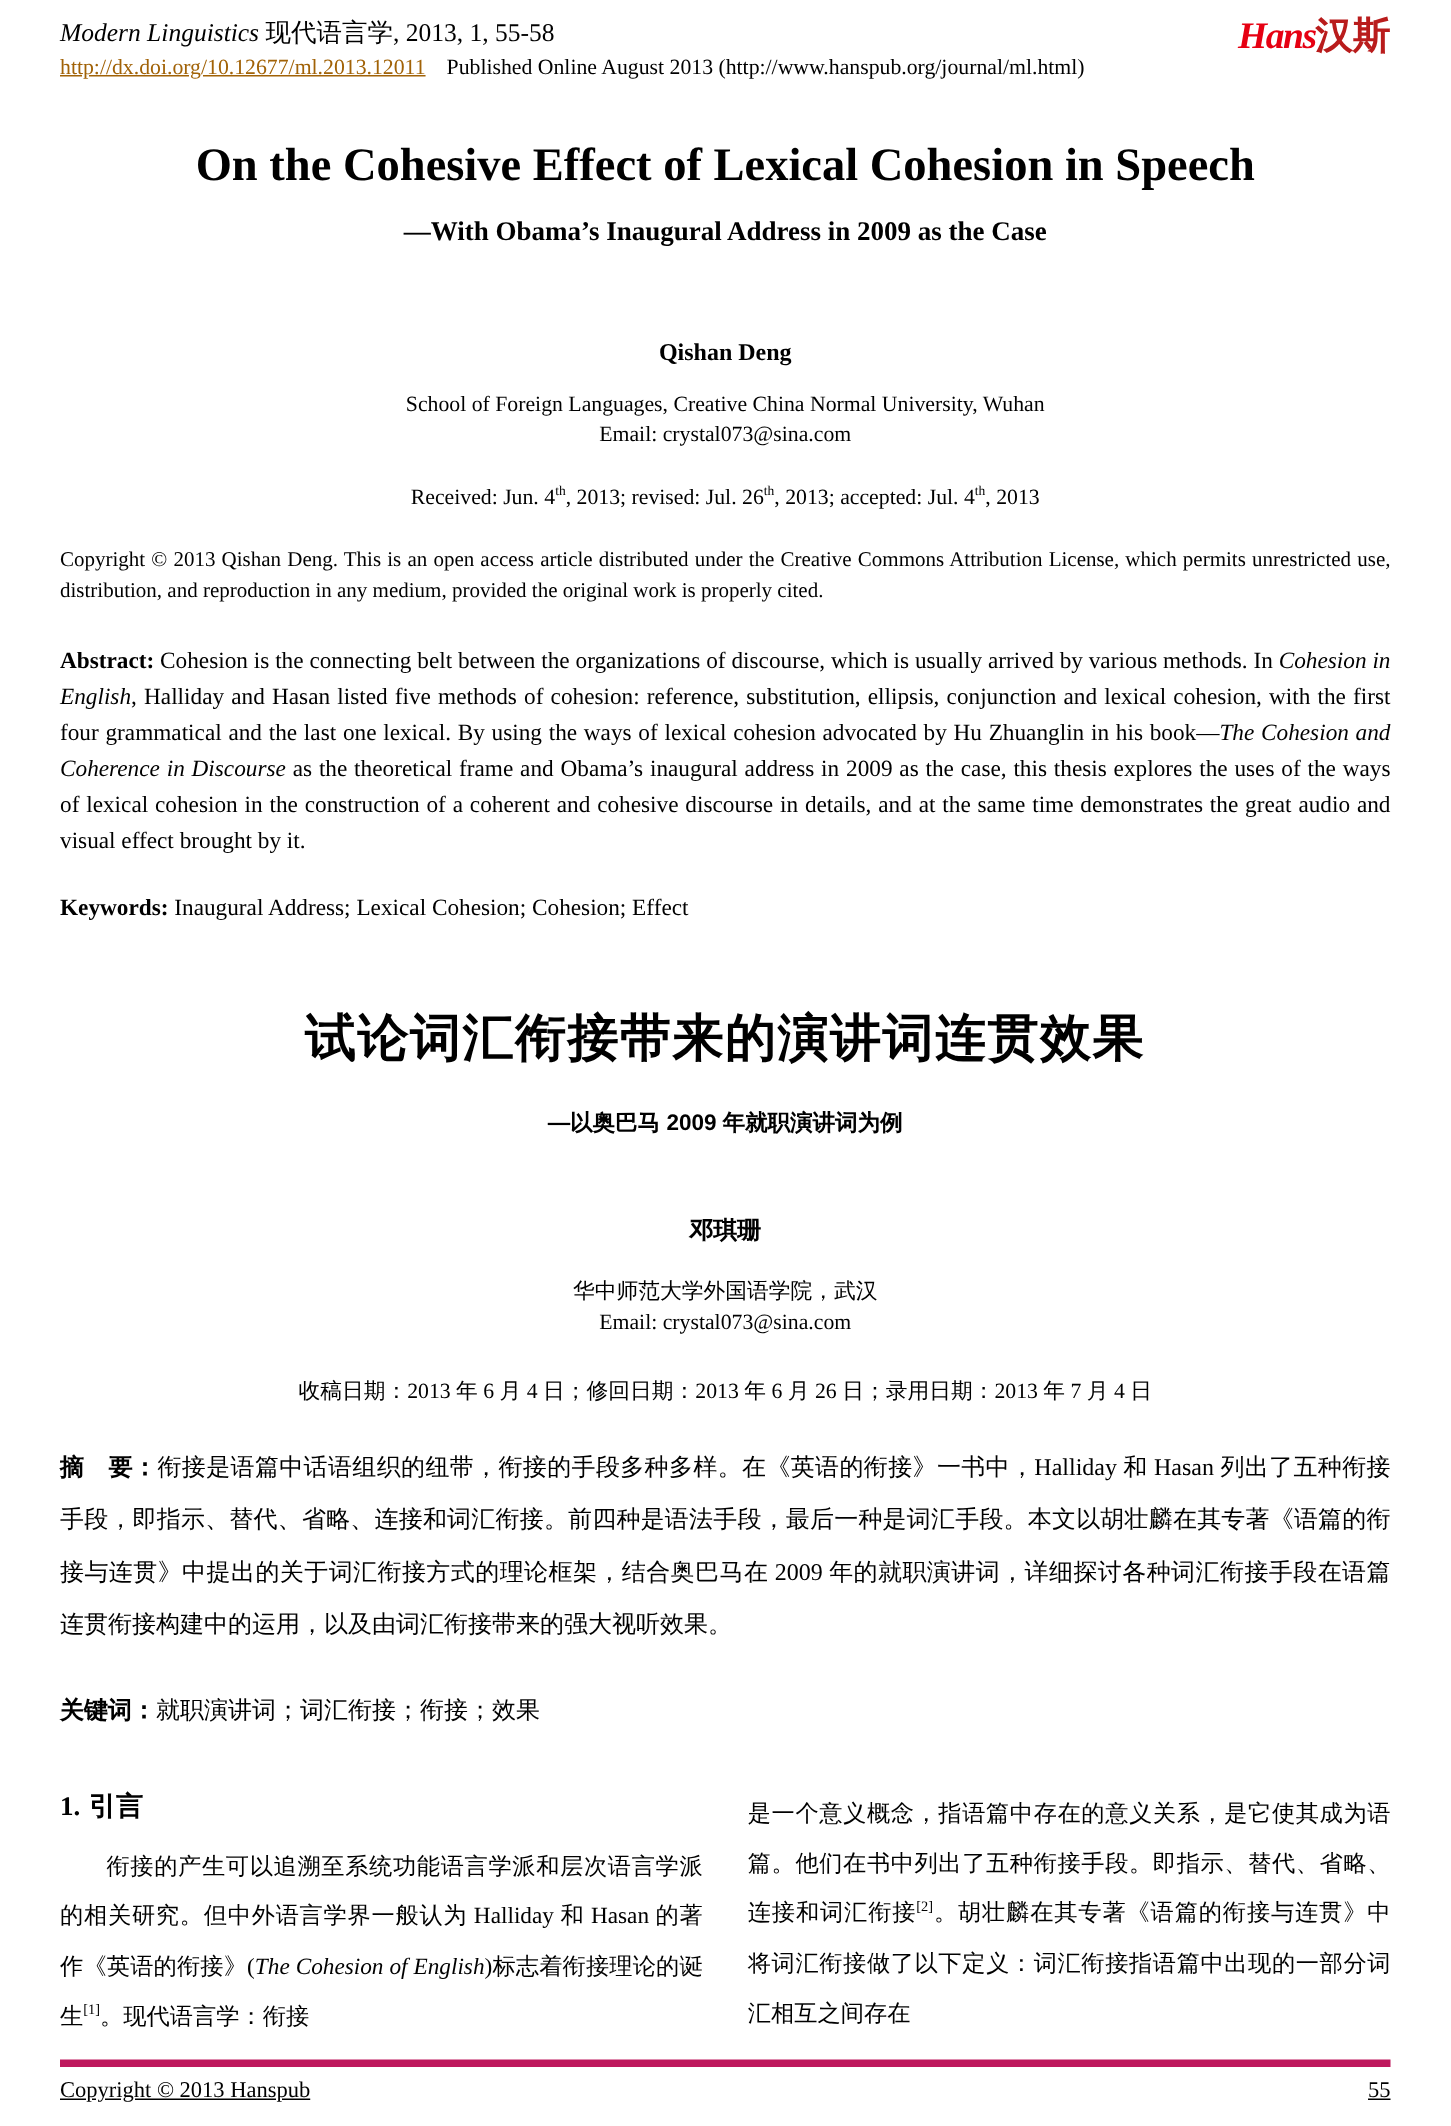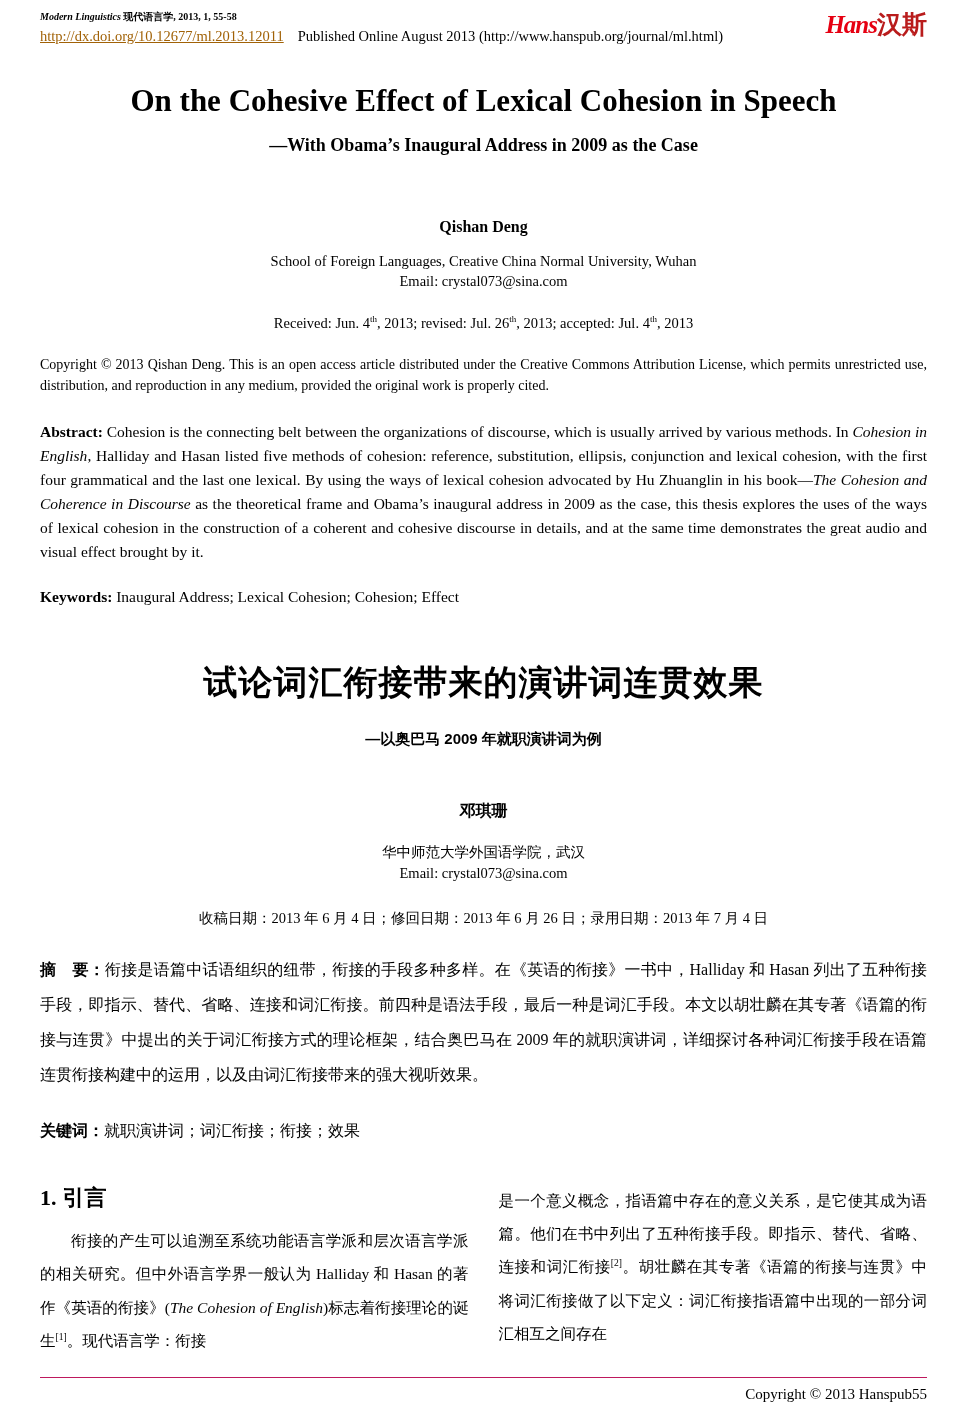--- a/index.html
+++ b/index.html
@@ -14,21 +14,21 @@
     font-family: "Liberation Serif", serif;
     padding: 10px 40px 0 40px;
     overflow: hidden;
   }
   .bold { font-weight: bold; }
   .italic { font-style: italic; }
   .sup { vertical-align: super; font-size: 62%; line-height: 0; }
 
   
   .header-row { display: flex; justify-content: space-between; align-items: flex-start; }
-  .journal-line1 { font-size: 10px; font-weight: bold; }
+  .journal-line1 { font-size: 17px; font-weight: normal; }
   .journal-line1 .jt { font-style: italic; }
   .journal-line2 { font-size: 14.5px; margin-top: 4px; }
   .doi-link { color: #a16207; text-decoration: underline; cursor: pointer; }
   .pub-info { margin-left: 14px; }
   .logo { font-size: 25px; font-weight: bold; white-space: nowrap; line-height: 1; margin-top: 2px; }
   .logo-red { color: #e60012; font-style: italic; letter-spacing: -1px; }
   .logo-cn { color: #b91c1c; font-family: "Liberation Sans", sans-serif; }
 
   
   .title-en { font-size: 31px; font-weight: bold; text-align: center; margin-top: 38px; }
@@ -47,32 +47,33 @@
   .author-zh { font-size: 16px; font-weight: bold; text-align: center; margin-top: 52px; }
   .affil-zh { font-size: 14.5px; text-align: center; margin-top: 20px; line-height: 1.4; }
   .dates-zh { font-size: 14.5px; text-align: center; margin-top: 26px; }
   .abstract-zh { font-size: 16px; text-align: justify; margin-top: 24px; line-height: 2.2; }
   .zh-label { font-weight: bold; font-family: "Liberation Sans", sans-serif; }
   .keywords-zh { font-size: 16px; margin-top: 28px; }
 
   
   .columns { display: flex; gap: 30px; margin-top: 42px; }
   .col { flex: 1; font-size: 15.5px; line-height: 2.15; text-align: justify; }
-  .section-heading { font-size: 22px; font-weight: bold; margin-bottom: 12px; line-height: 1.3; }
+  .section-heading { font-size: 18px; font-weight: bold; margin-bottom: 12px; line-height: 1.3; }
   .section-heading .num { font-family: "Liberation Serif", serif; }
   .section-heading .stitle { font-family: "Liberation Sans", sans-serif; margin-left: 6px; }
   .col p.indent { text-indent: 2em; }
 
   
   .footer {
     position: absolute; left: 40px; right: 40px; bottom: 14px;
-    border-top: 1px solid #be185d;
+    border-top: 5px solid #be185d;
     padding-top: 8px;
-    display: flex; justify-content: flex-end;
+    display: flex; justify-content: space-between;
     font-size: 15px;
+    text-decoration: underline;
   }
 </style>
 </head>
 <body>
 
 <div class="page">
 
   <div class="header-row">
     <div>
       <div class="journal-line1">

